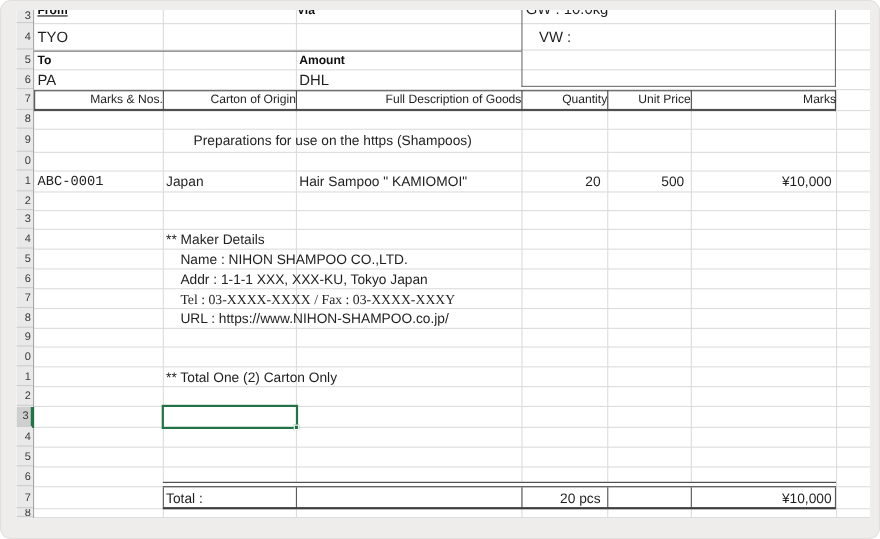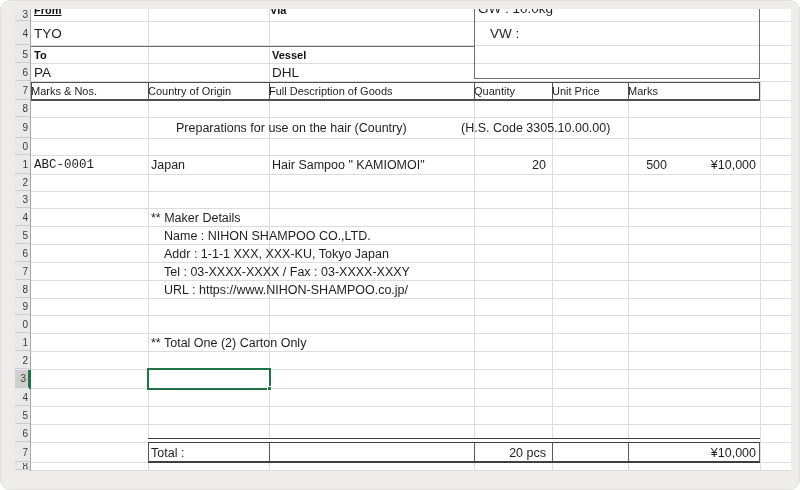--- a/index.html
+++ b/index.html
@@ -11,21 +11,21 @@
   .rowhdr{position:absolute;left:0;width:15px;text-align:right;padding-right:2px;box-sizing:border-box;
           font-size:10px;color:#3a3a3a;border-bottom:1px solid #cccccc;overflow:hidden;}
   .rowhdr.sel{background:#cfcfcf;border-right:2px solid #217346;}
   .gl-h{position:absolute;height:1px;background:#dcdcdc;}
   .gl-v{position:absolute;width:1px;background:#dcdcdc;}
   .bd{position:absolute;background:#6e6e6e;}
   .bd-dark{position:absolute;background:#4f4f4f;}
   .txt{position:absolute;color:#1f1f1f;font-size:12.5px;white-space:nowrap;}
   .bold{font-weight:bold;font-size:11px;color:#111;}
   .big{font-size:13.5px;}
-  .hdr{position:absolute;font-size:11px;color:#1f1f1f;text-align:left;white-space:nowrap;overflow:hidden;}
+  .hdr{position:absolute;font-size:11px;color:#1f1f1f;text-align:right;white-space:nowrap;overflow:hidden;}
   .num{text-align:right;}
   .dbl{position:absolute;border-top:1px solid #3f3f3f;border-bottom:1px solid #3f3f3f;background:#ffffff;height:3px;box-sizing:content-box;}
   .sel-cell{position:absolute;border:2px solid #217346;background:transparent;box-sizing:border-box;}
   .fill-handle{position:absolute;right:-3px;bottom:-3px;width:5px;height:5px;background:#217346;border:1px solid #ffffff;box-sizing:border-box;}
 </style>
 </head>
 <body>
 
 <div class="frame">
   <div class="sheet">
@@ -111,46 +111,45 @@
     <div class="bd-dark" style="left:744px;top:73px;width:1px;height:19px;"></div>
 
     <div class="txt bold" style="left:19px;top:-6px;height:14px;line-height:14px;text-decoration:underline;">From</div>
     <div class="txt bold" style="left:255px;top:-6px;height:14px;line-height:14px;">Via</div>
     <div class="txt big" style="left:463px;top:-8px;height:16px;line-height:16px;text-align:center;">GW : 10.0kg</div>
 
     <div class="txt big" style="left:19px;top:13px;height:24px;line-height:24px;">TYO</div>
     <div class="txt big" style="left:463px;top:13px;height:24px;line-height:24px;margin-left:12px;">VW :</div>
 
     <div class="txt bold" style="left:19px;top:37px;height:18px;line-height:18px;">To</div>
-    <div class="txt bold" style="left:257px;top:37px;height:18px;line-height:18px;">Vessel</div>
+    <div class="txt bold" style="left:257px;top:37px;height:18px;line-height:18px;">Amount</div>
 
     <div class="txt big" style="left:19px;top:55px;height:18px;line-height:18px;">PA</div>
     <div class="txt big" style="left:257px;top:55px;height:18px;line-height:18px;">DHL</div>
 
     <div class="hdr" style="left:16px;top:73px;width:117px;height:19px;line-height:19px;">Marks &amp; Nos.</div>
-    <div class="hdr" style="left:133px;top:73px;width:121px;height:19px;line-height:19px;">Country of Origin</div>
+    <div class="hdr" style="left:133px;top:73px;width:121px;height:19px;line-height:19px;">Carton of Origin</div>
     <div class="hdr" style="left:254px;top:73px;width:205px;height:37px;line-height:19px;">Full Description of Goods</div>
     <div class="hdr" style="left:459px;top:73px;width:78px;height:19px;line-height:19px;">Quantity</div>
     <div class="hdr" style="left:537px;top:73px;width:76px;height:19px;line-height:19px;">Unit Price</div>
     <div class="hdr" style="left:613px;top:73px;width:132px;height:19px;line-height:19px;">Marks</div>
 
-    <div class="txt" style="left:161px;top:109px;height:21px;line-height:21px;">Preparations for use on the hair  (Country)</div>
-    <div class="txt" style="left:446px;top:109px;height:21px;line-height:21px;">(H.S. Code 3305.10.00.00)</div>
+    <div class="txt" style="left:161px;top:109px;height:21px;line-height:21px;">Preparations for use on the https  (Shampoos)</div>
 
     <div class="txt" style="left:19px;top:147px;height:19px;line-height:19px;font-family:Liberation Mono, monospace;">ABC-0001</div>
     <div class="txt" style="left:136px;top:147px;height:19px;line-height:19px;">Japan</div>
     <div class="txt" style="left:257px;top:147px;height:19px;line-height:19px;">Hair Sampoo " KAMIOMOI"</div>
     <div class="txt num" style="left:459px;top:147px;width:72px;height:19px;line-height:19px;">20</div>
-    <div class="txt num" style="left:537px;top:147px;width:70px;height:19px;line-height:19px;margin-left:45px;">500</div>
+    <div class="txt num" style="left:537px;top:147px;width:70px;height:19px;line-height:19px;">500</div>
     <div class="txt num" style="left:613px;top:147px;width:128px;height:19px;line-height:19px;">¥10,000</div>
 
     <div class="txt" style="left:136px;top:200px;height:18px;line-height:18px;">** Maker Details</div>
     <div class="txt" style="left:149px;top:218px;height:18px;line-height:18px;">Name :   NIHON SHAMPOO CO.,LTD.</div>
     <div class="txt" style="left:149px;top:236px;height:18px;line-height:18px;">Addr : 1-1-1 XXX, XXX-KU, Tokyo Japan</div>
-    <div class="txt" style="left:149px;top:254px;height:18px;line-height:18px;">Tel : 03-XXXX-XXXX / Fax : 03-XXXX-XXXY</div>
+    <div class="txt" style="left:149px;top:254px;height:18px;line-height:18px;font-family:Liberation Serif, serif;">Tel : 03-XXXX-XXXX / Fax : 03-XXXX-XXXY</div>
     <div class="txt" style="left:149px;top:272px;height:18px;line-height:18px;">URL : https://www.NIHON-SHAMPOO.co.jp/</div>
 
     <div class="txt" style="left:136px;top:325px;height:18px;line-height:18px;">** Total One (2) Carton Only</div>
 
     <div class="sel-cell" style="left:132px;top:359px;width:124px;height:22px;">
       <div class="fill-handle"></div>
     </div>
 
     <div class="dbl" style="left:133px;top:429px;width:612px;"></div>
     <div class="bd-dark" style="left:133px;top:434px;width:1px;height:18px;background:#5a5a5a;"></div>

